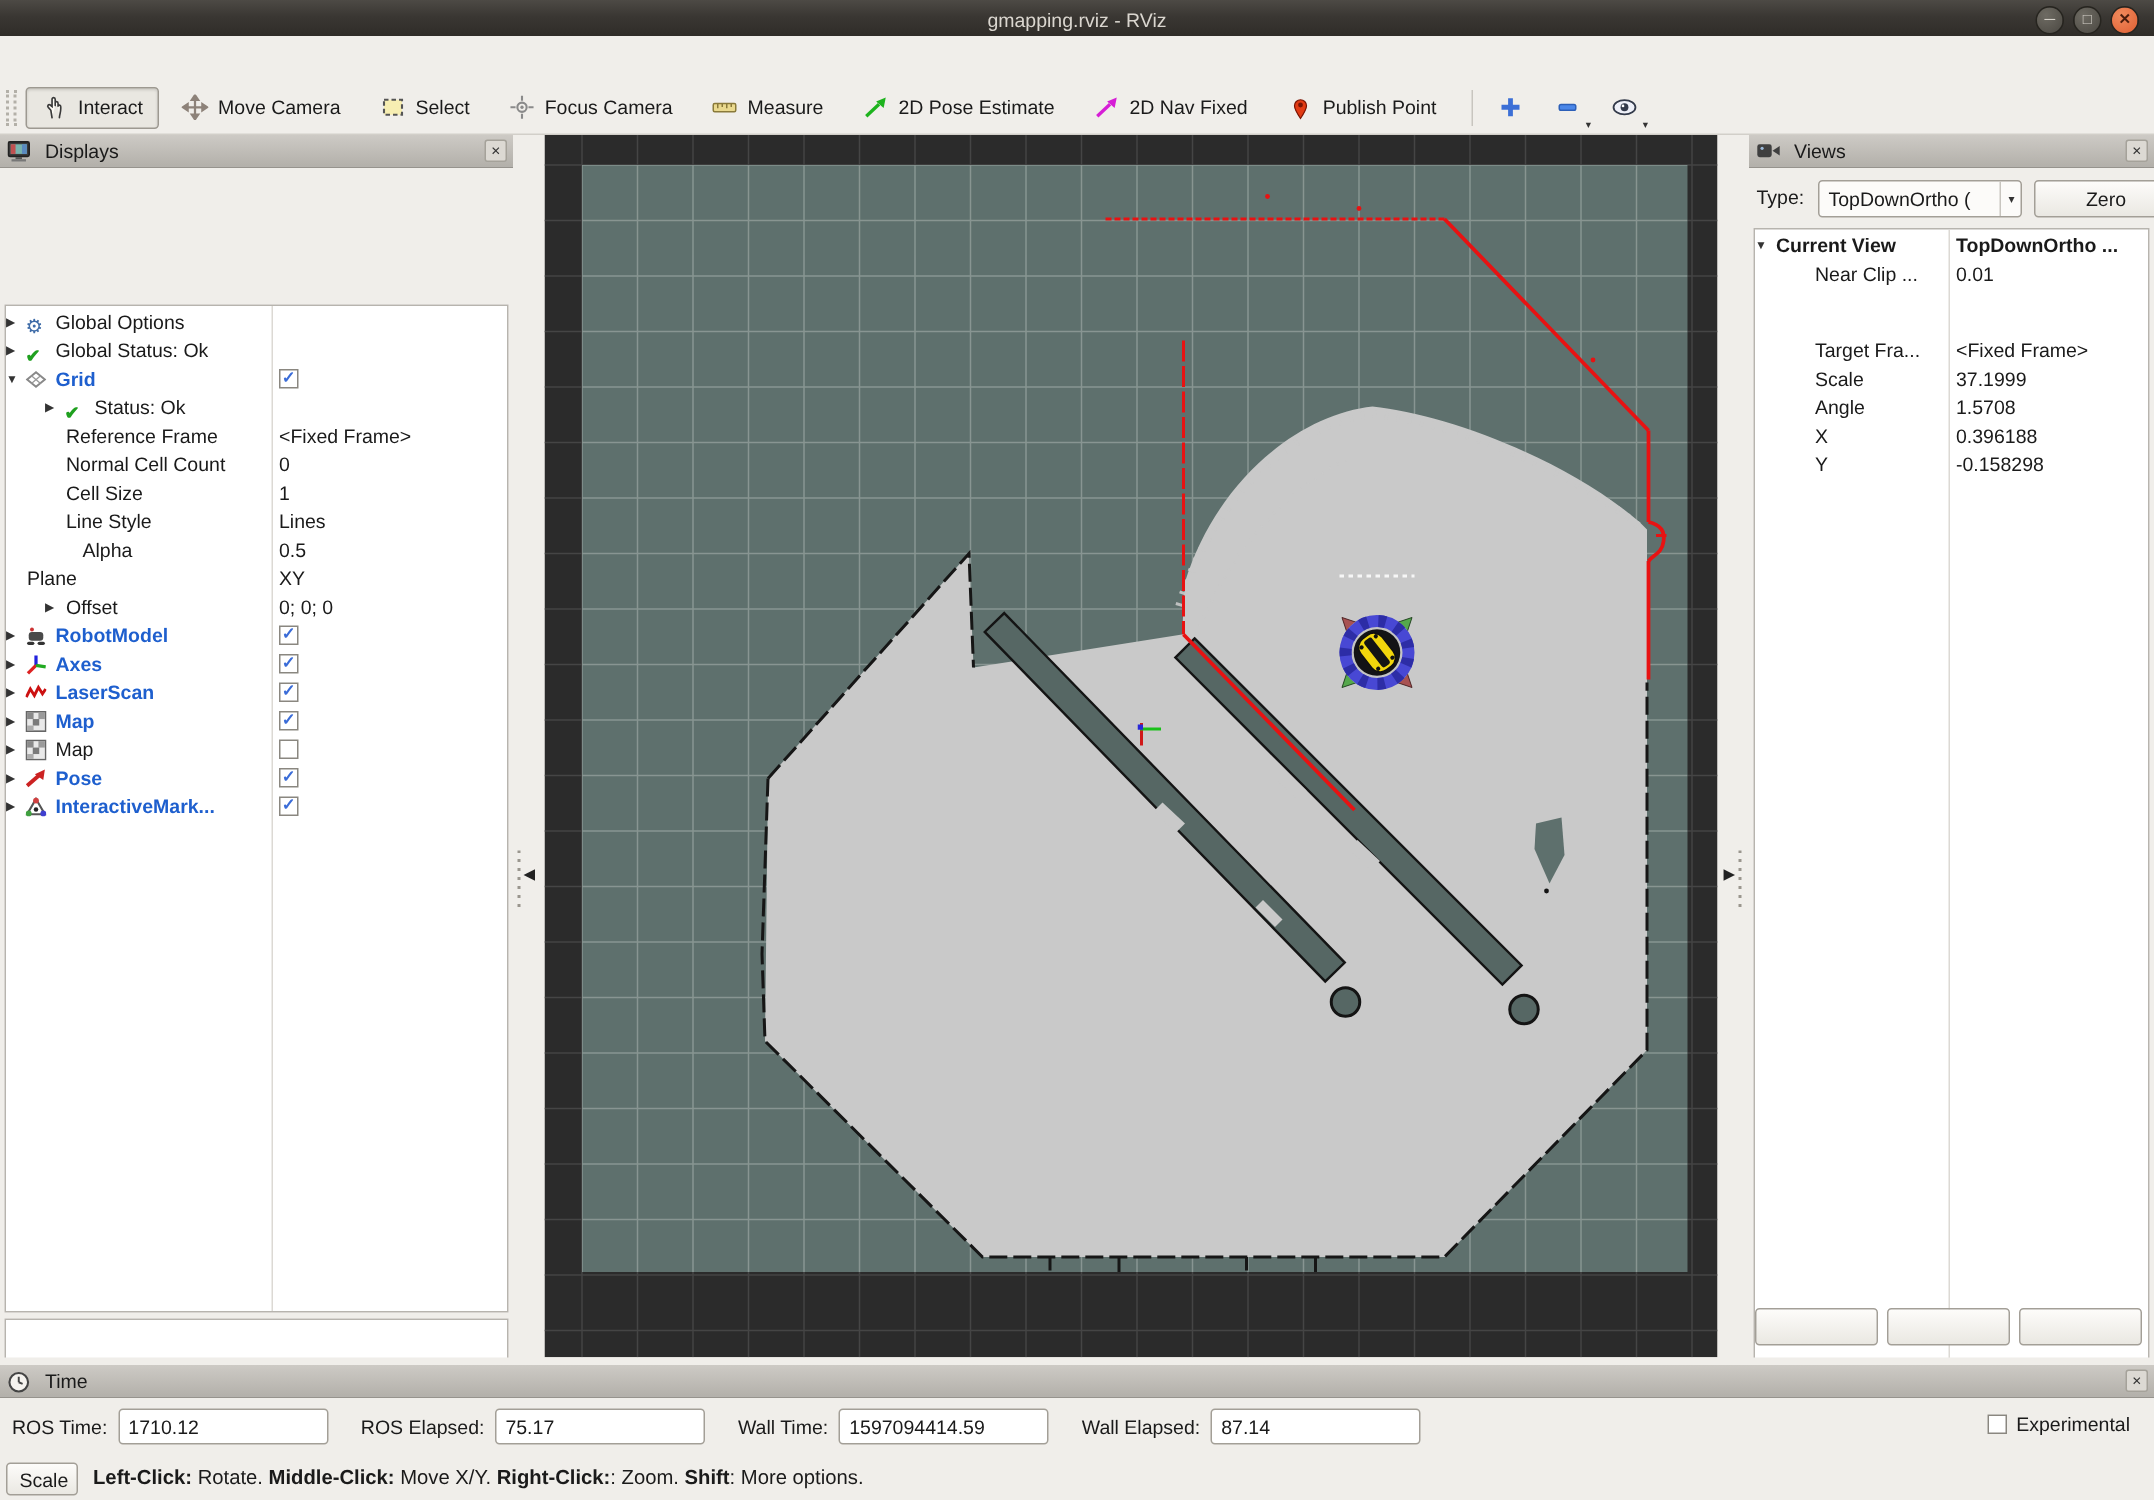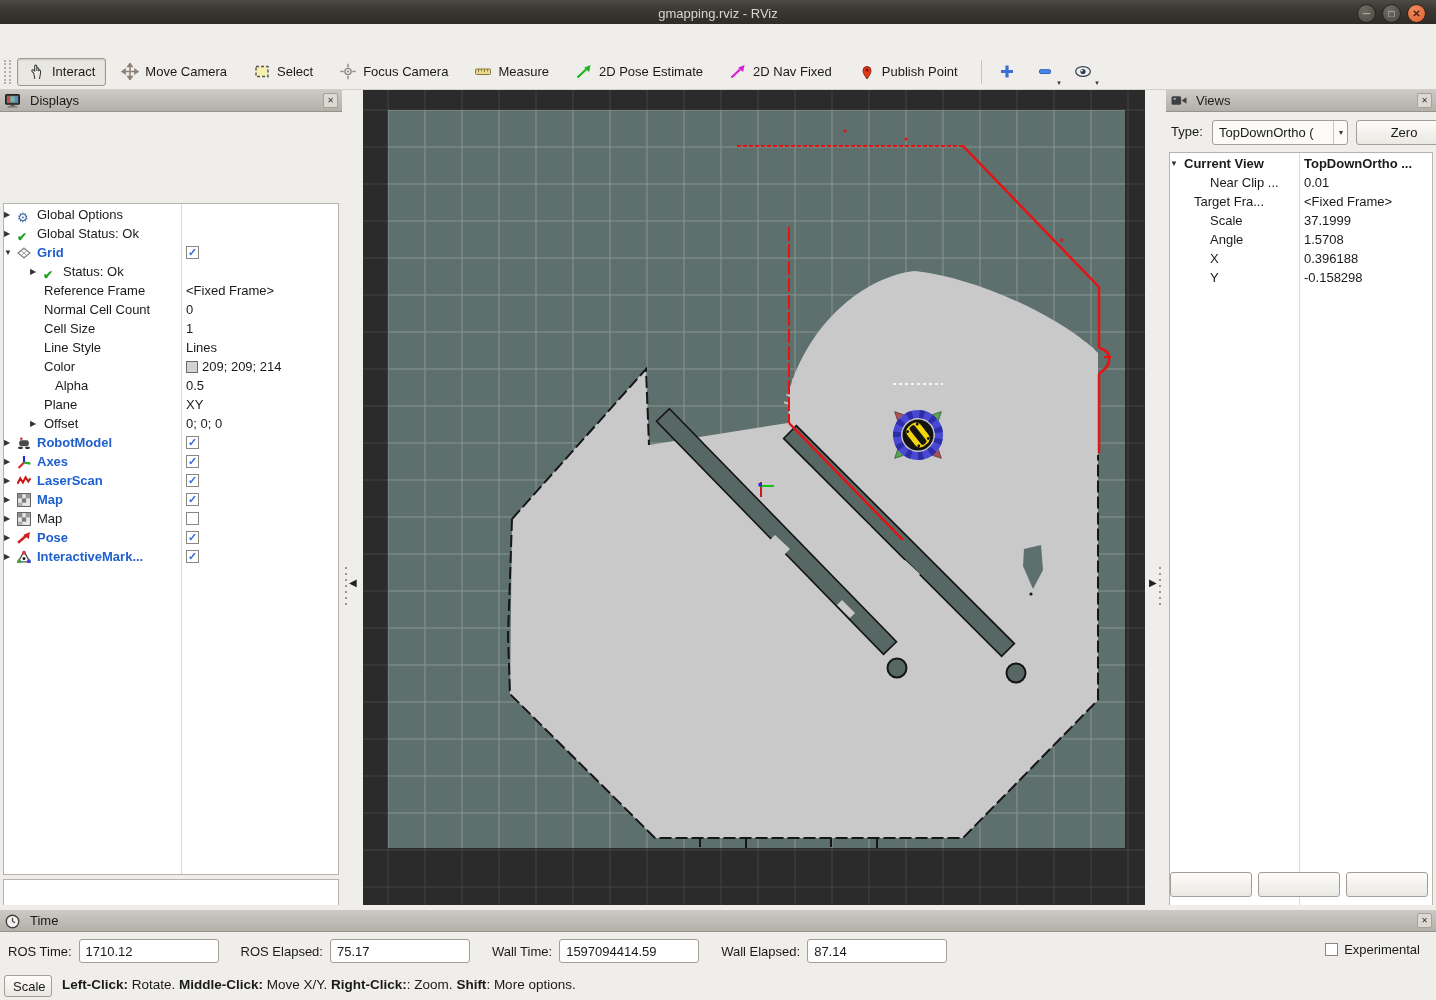--- a/index.html
+++ b/index.html
@@ -317,40 +317,30 @@
         </div>
         <div class="trow" style="padding-left: 26px;">
           <span class="exp"></span>
 
           <span class="tlabel">Line Style</span>
           <span class="tval">
 
             <span class="vtext">Lines</span>
           </span>
         </div>
-        <div class="trow" style="padding-left: 26px;">
-          <span class="exp"></span>
-
-          <span class="tlabel">Color</span>
-          <span class="tval">
-
-            <span class="swatch" style="background: rgb(209, 209, 214);"></span>
-            <span class="vtext">209; 209; 214</span>
-          </span>
-        </div>
         <div class="trow" style="padding-left: 37px;">
           <span class="exp"></span>
 
           <span class="tlabel">Alpha</span>
           <span class="tval">
 
             <span class="vtext">0.5</span>
           </span>
         </div>
-        <div class="trow" style="padding-left: 26px;">
+        <div class="trow" style="">
           <span class="exp"></span>
 
           <span class="tlabel">Plane</span>
           <span class="tval">
 
             <span class="vtext">XY</span>
           </span>
         </div>
         <div class="trow" style="padding-left: 26px;">
           <span class="exp">▶</span>
@@ -702,21 +692,21 @@
         </div>
         <div class="trow" style="padding-left: 26px;">
           <span class="exp"></span>
 
           <span class="tlabel">Near Clip ...</span>
           <span class="tval">
 
             <span class="vtext">0.01</span>
           </span>
         </div>
-        <div class="trow" style="padding-left: 10px;">
+        <div class="trow" style="padding-left: 26px; margin-top: 32px;">
           <span class="exp"></span>
 
           <span class="tlabel">Target Fra...</span>
           <span class="tval">
 
             <span class="vtext">&lt;Fixed Frame&gt;</span>
           </span>
         </div>
         <div class="trow" style="padding-left: 26px;">
           <span class="exp"></span>

